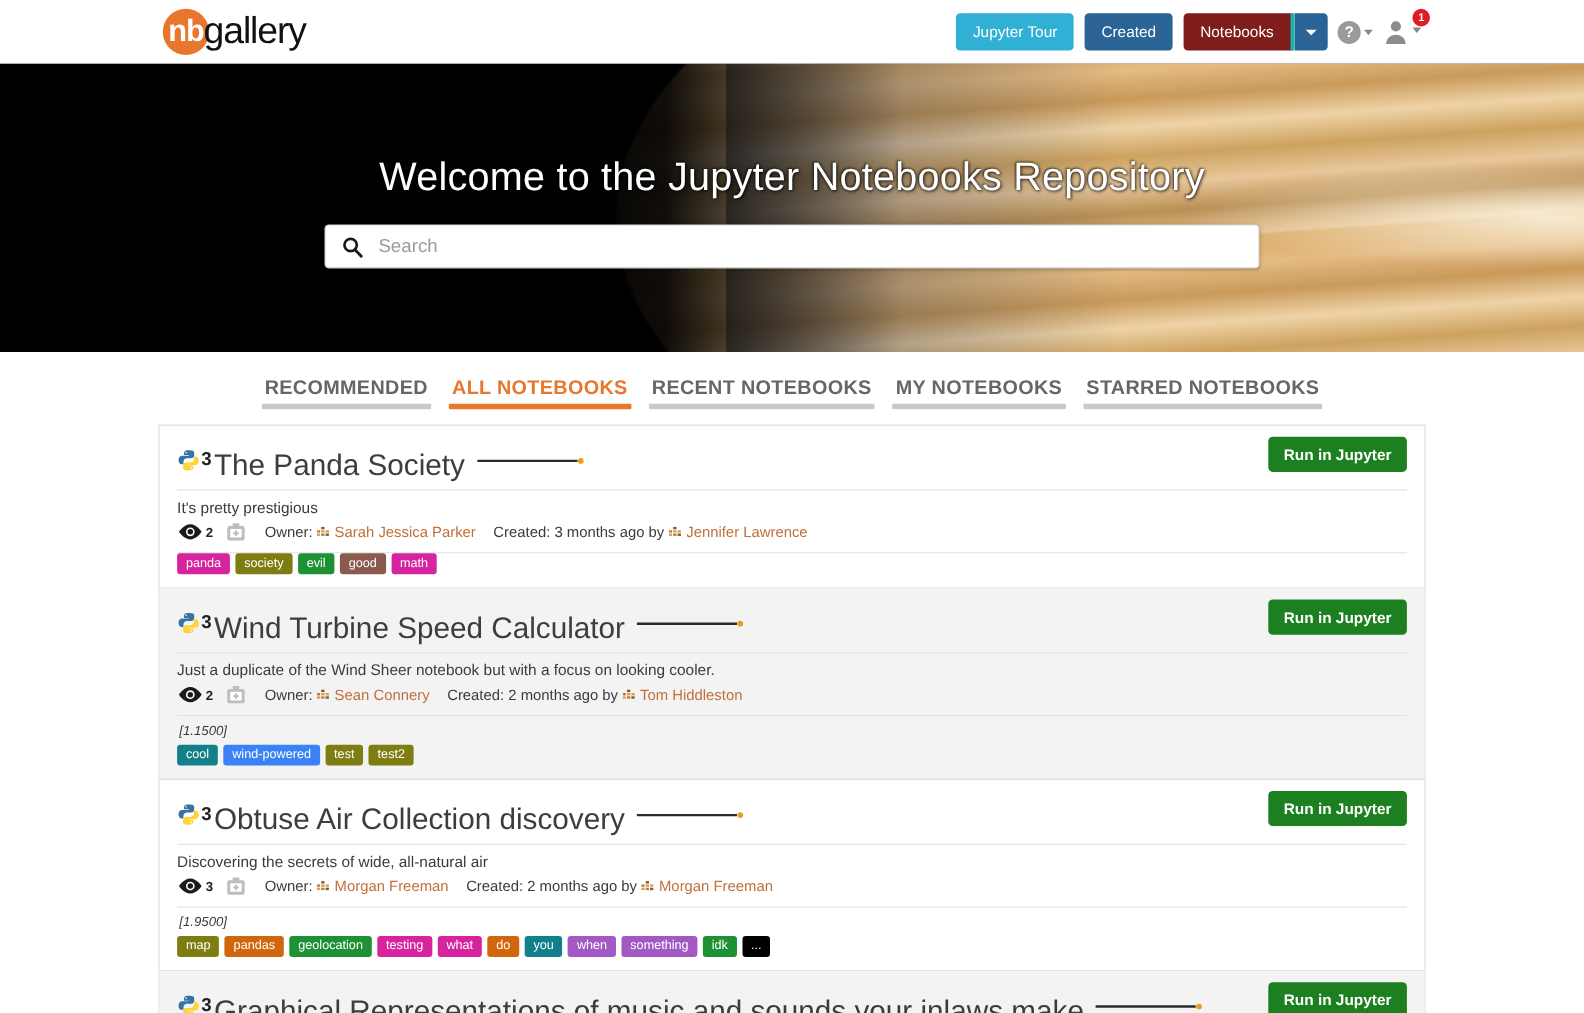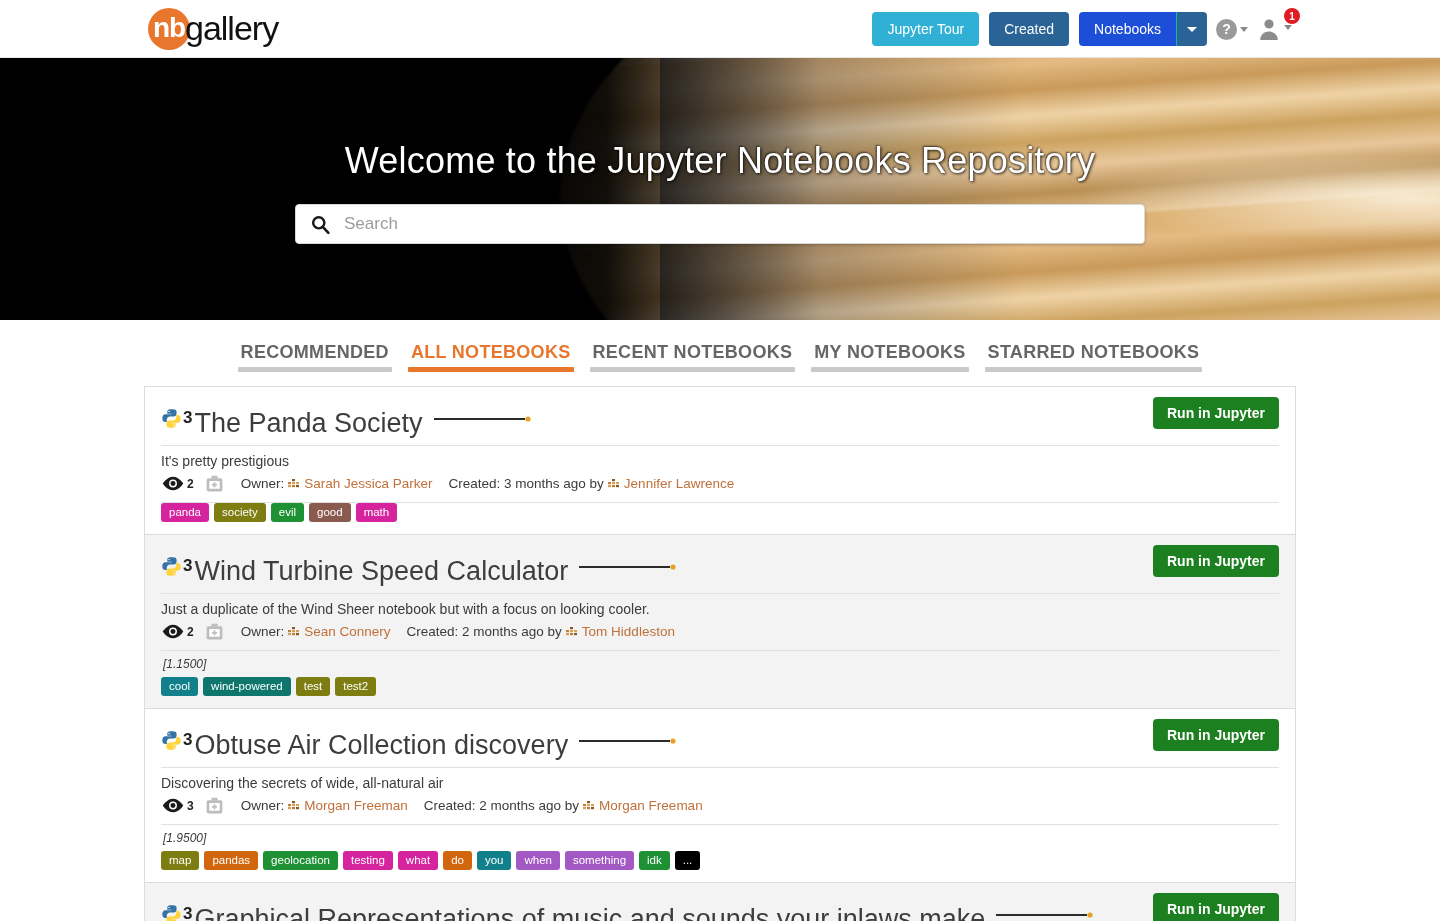--- a/index.html
+++ b/index.html
@@ -31,21 +31,21 @@
     display:flex; align-items:center; gap:0;
   }
   .btn {
     border:none; cursor:pointer; color:#fff; font-size:14px;
     font-family:"Liberation Sans", sans-serif; border-radius:4px;
     padding:8px 15px; line-height:18px;
   }
   .btn-tour { background:#31b0d5; margin-right:10px; }
   .btn-upload { background:#2a6496; margin-right:10px; }
   .btn-group { display:flex; margin-right:9px; }
-  .btn-notebooks { background:#1d4ed8; border-radius:4px 0 0 4px; border-right:1px solid #14b8a6;text-align:center; }
+  .btn-notebooks { background:#7f1d1d; border-radius:4px 0 0 4px; border-right:4px solid #14b8a6;text-align:center; }
   .btn-caret {
     background:#2a6496; border-radius:0 4px 4px 0; padding:8px 10px;
     border:none; cursor:pointer; display:flex; align-items:center;
   }
   .caret-down {
     width:0;height:0;border-left:5px solid transparent;border-right:5px solid transparent;
     border-top:5px solid #fff;
   }
   .icon-help {
     width:21px;height:21px;border-radius:50%;background:#9a9a9a;color:#fff;
@@ -398,21 +398,21 @@
               <rect x="8" y="4" width="3" height="2.2" fill="#d8a055"></rect>
               <rect x="8" y="7" width="3" height="2.2" fill="#8a5a24"></rect>
             </svg>
           </span>
           <a class="person-link">Tom Hiddleston</a>
         </span>
       </div>
       <div class="nb-score">[1.1500]</div>
       <div class="tags">
         <span class="tag" style="background:#12808a">cool</span>
-        <span class="tag" style="background:#0f766e">wind-powered</span>
+        <span class="tag" style="background:#3b82f6">wind-powered</span>
         <span class="tag" style="background:#7d7d11">test</span>
         <span class="tag" style="background:#7d7d11">test2</span>
       </div>
     </div>
     <div class="nb">
       <button class="btn-run" style="background:#1d8020">Run in Jupyter</button>
       <div class="nb-titleline">
         <div class="nb-title-row">
           <span class="py-icon">
             <svg width="21" height="21" viewBox="0 0 32 32">

